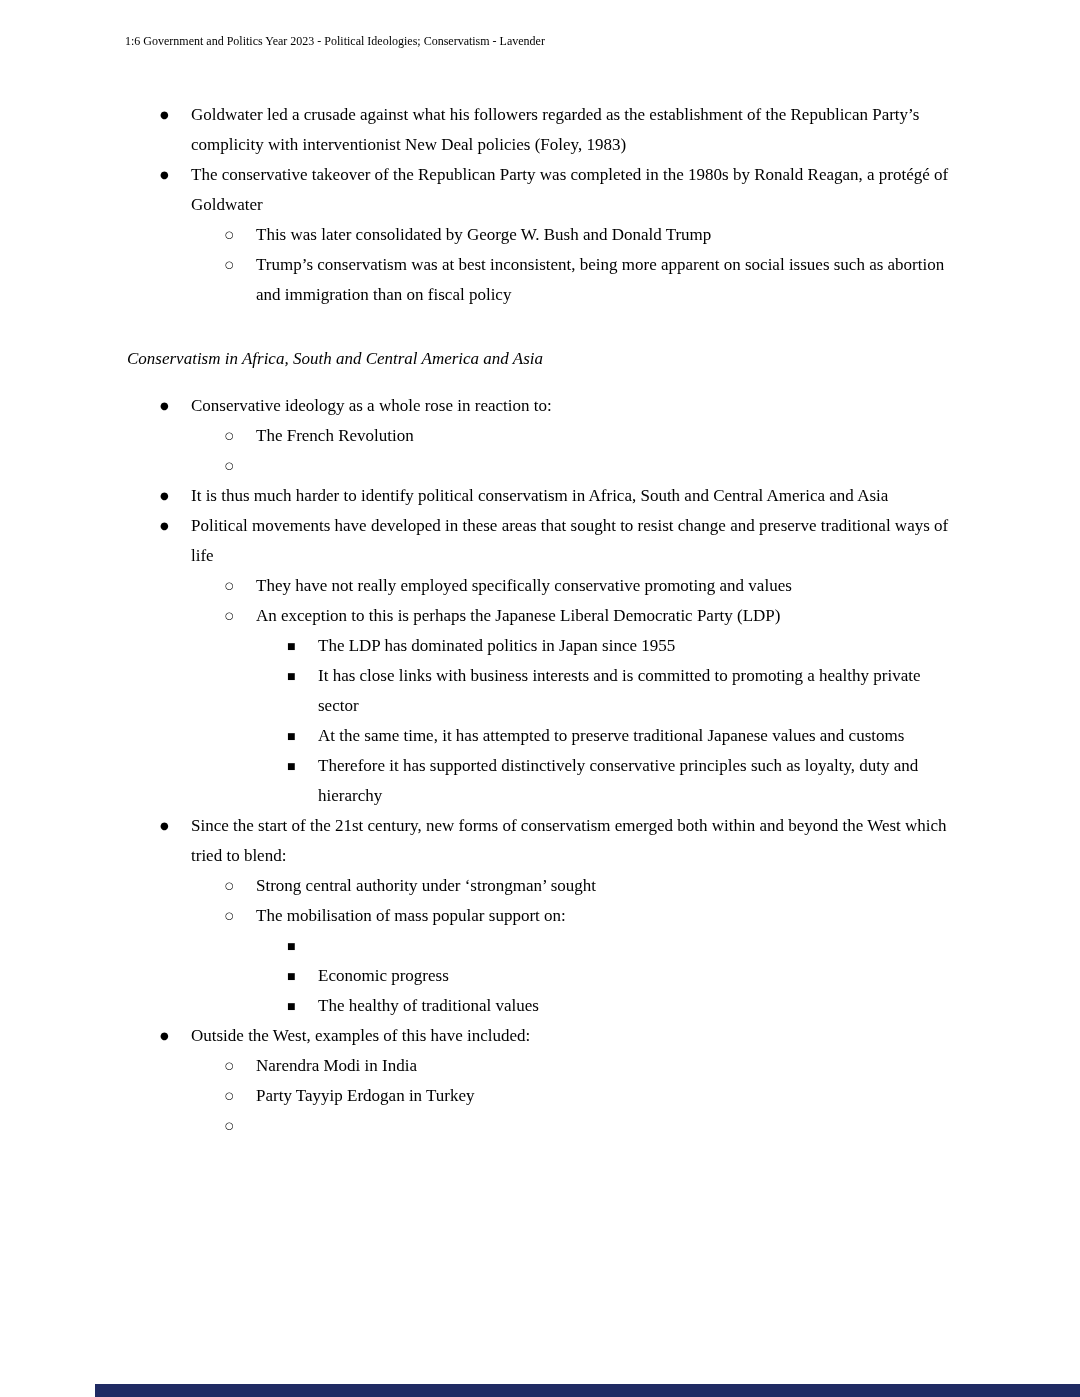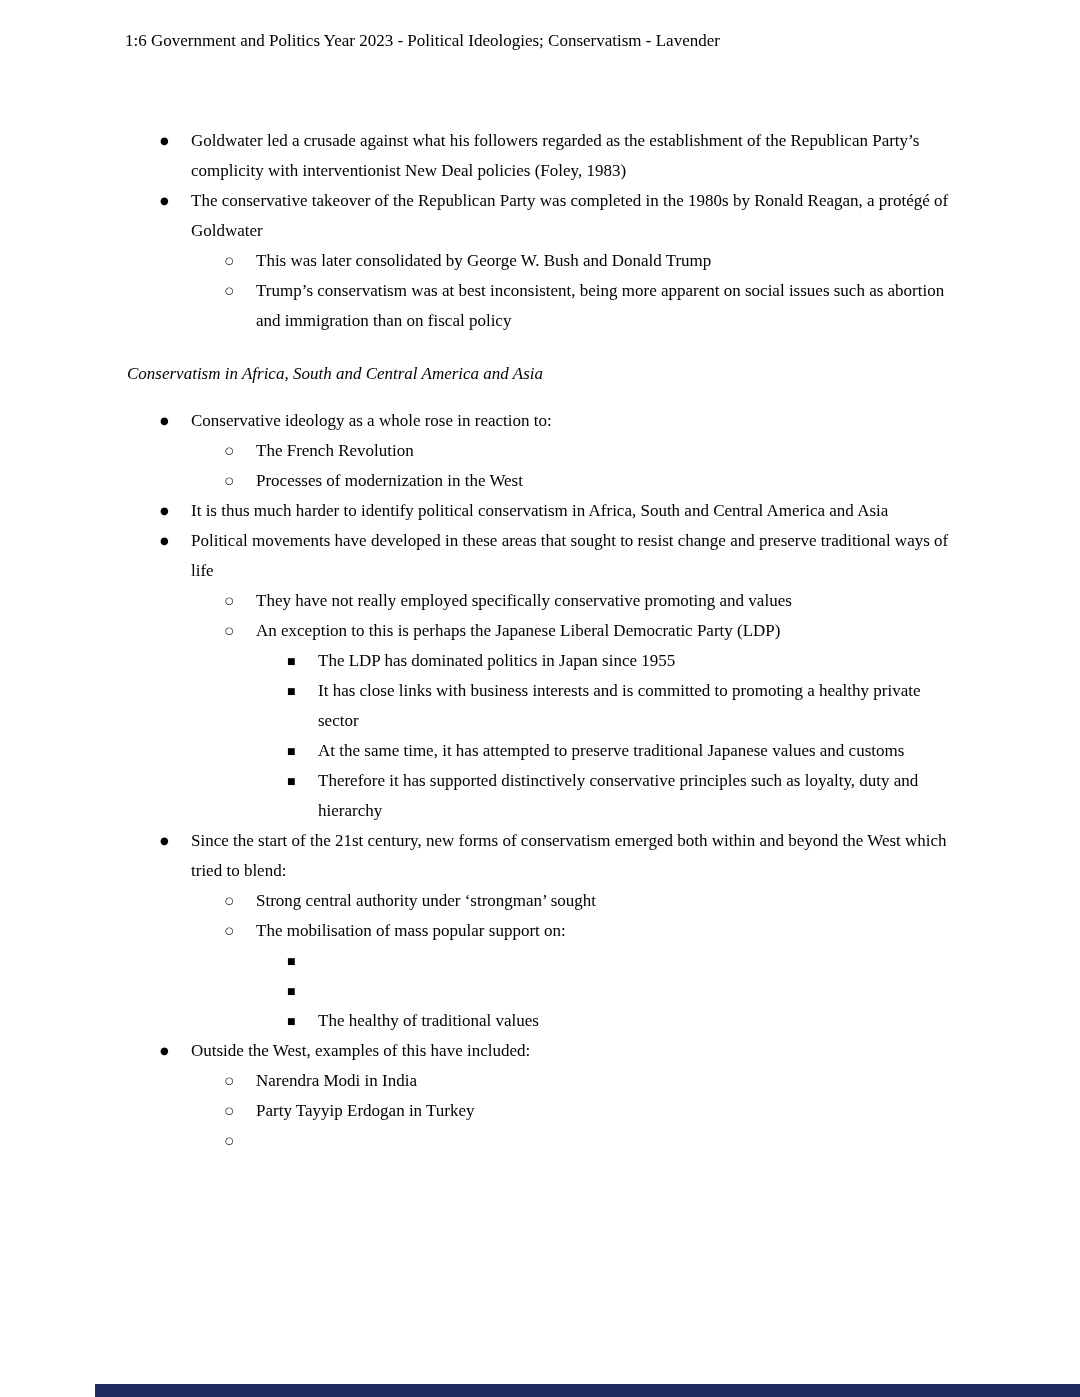--- a/index.html
+++ b/index.html
@@ -12,23 +12,23 @@
     width: 1080px;
     height: 1397px;
     background: #ffffff;
     font-family: "Liberation Serif", "DejaVu Serif", serif;
     color: #000000;
     overflow: hidden;
     box-sizing: border-box;
     padding: 26px 125px 0 125px;
   }
   .doc-header {
-    font-size: 17px;
+    font-size: 12px;
     line-height: 30px;
-    margin-bottom: 70px;
+    margin-bottom: 44px;
     white-space: nowrap;
   }
   .content-list {
     font-size: 17px;
     line-height: 30px;
   }
   .row {
     display: flex;
     align-items: flex-start;
   }
@@ -42,21 +42,21 @@
     font-family: "DejaVu Sans", sans-serif;
   }
   .lvl1 .marker { font-size: 10px; }
   .lvl2 .marker { font-size: 10px; }
   .lvl3 .marker { font-size: 9px; }
   .item-text {
     flex: 1 1 auto;
   }
   .section-heading {
     font-style: italic;
-    margin: 23px 0 17px 2px;
+    margin: 34px 0 17px 2px;
     line-height: 30px;
   }
   .bottom-bar {
     position: absolute;
     bottom: 0;
     left: 95px;
     right: 0;
     height: 13px;
   }
 </style>
@@ -87,21 +87,20 @@
       <div class="row lvl1">
         <span class="marker">●</span>
         <span class="item-text">Conservative ideology as a whole rose in reaction to:</span>
       </div>
       <div class="row lvl2">
         <span class="marker">○</span>
         <span class="item-text">The French Revolution</span>
       </div>
       <div class="row lvl2">
         <span class="marker">○</span>
-        <span class="item-text">Processes of modernization in the West</span>
       </div>
       <div class="row lvl1">
         <span class="marker">●</span>
         <span class="item-text">It is thus much harder to identify political conservatism in Africa, South and Central America and Asia</span>
       </div>
       <div class="row lvl1">
         <span class="marker">●</span>
         <span class="item-text">Political movements have developed in these areas that sought to resist change and preserve traditional ways of life</span>
       </div>
       <div class="row lvl2">
@@ -138,20 +137,21 @@
       </div>
       <div class="row lvl2">
         <span class="marker">○</span>
         <span class="item-text">The mobilisation of mass popular support on:</span>
       </div>
       <div class="row lvl3">
         <span class="marker">■</span>
       </div>
       <div class="row lvl3">
         <span class="marker">■</span>
+        <span class="item-text">Economic progress</span>
       </div>
       <div class="row lvl3">
         <span class="marker">■</span>
         <span class="item-text">The healthy of traditional values</span>
       </div>
       <div class="row lvl1">
         <span class="marker">●</span>
         <span class="item-text">Outside the West, examples of this have included:</span>
       </div>
       <div class="row lvl2">

